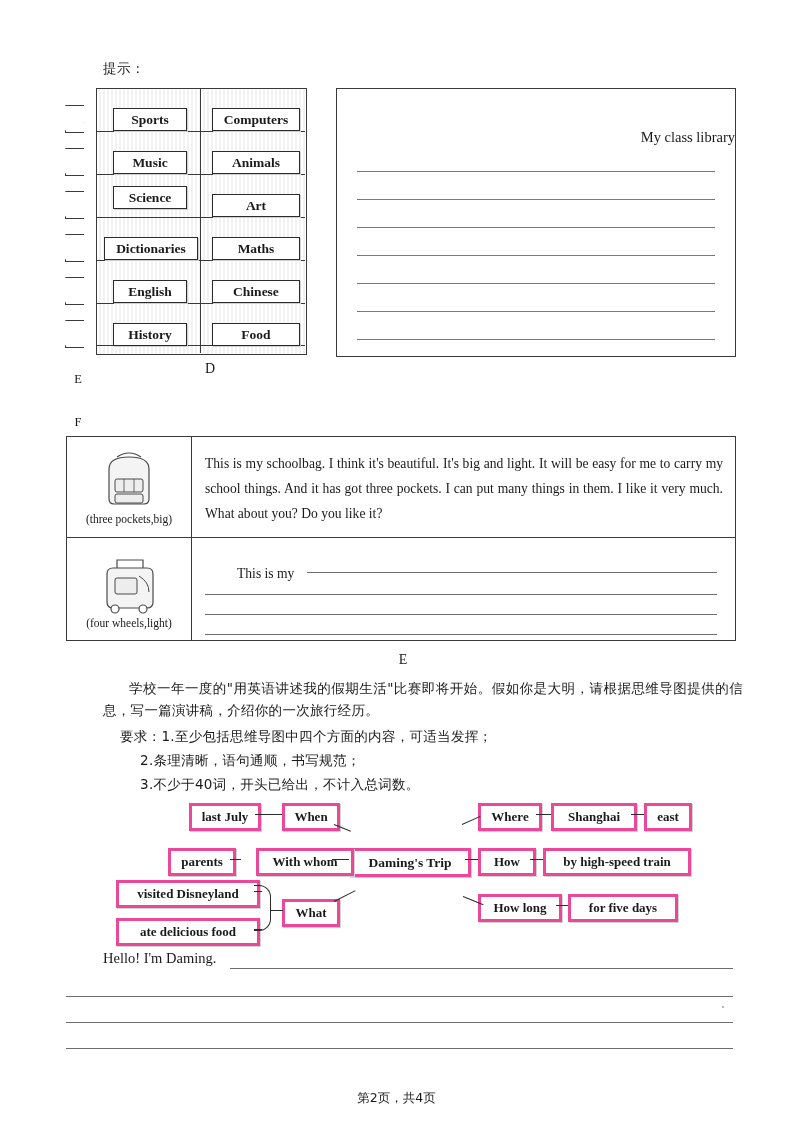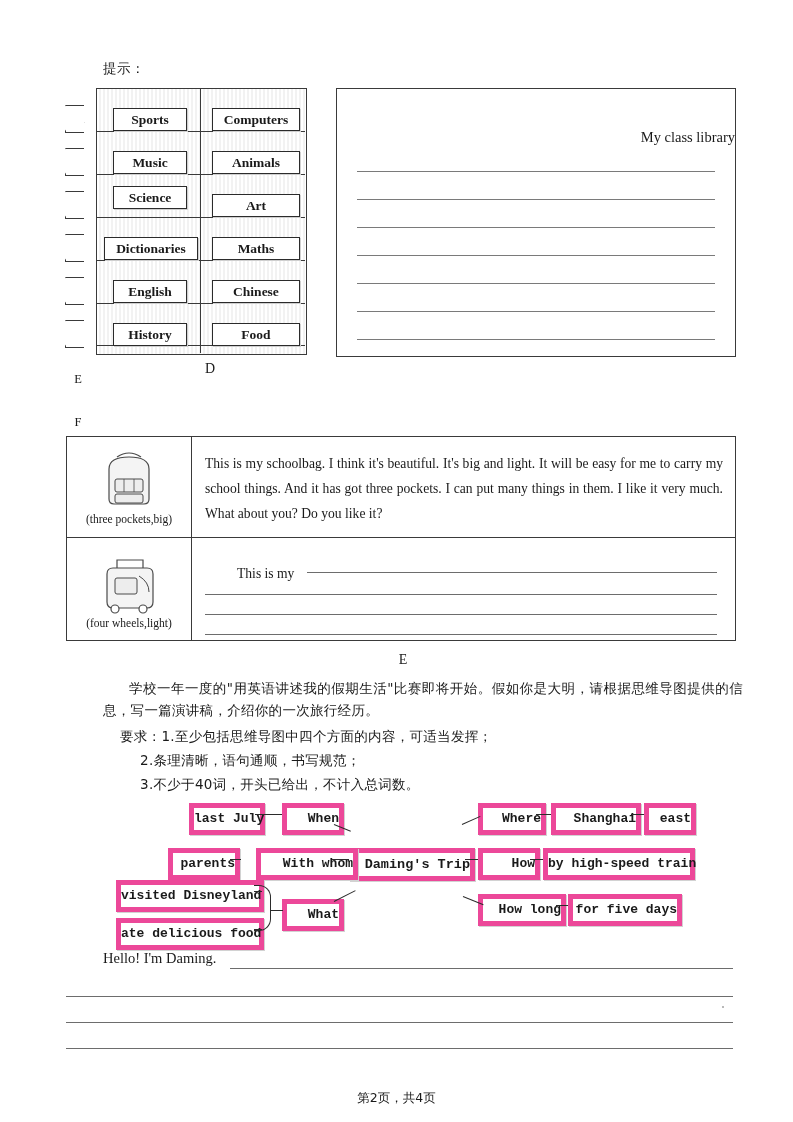--- a/index.html
+++ b/index.html
@@ -74,23 +74,23 @@
     width:190px;
   }
   .bag-text{
     position:absolute;font-family:"Liberation Serif",serif;font-size:13.6px;
     line-height:25px;text-align:justify;
   }
   .wr-rule{position:absolute;border-top:1px solid #6d6d6d;}
 
   
   .node{
-    position:absolute;border:5px solid #ec4899;background:#fff;
-    font-family:Liberation Mono, monospace;font-size:13px;font-weight:bold;
-    text-align:right;line-height:22px;height:22px;white-space:nowrap;
+    position:absolute;border:3px solid #ec4899;background:#fff;
+    font-family:Liberation Serif, serif;font-size:13px;font-weight:bold;
+    text-align:center;line-height:22px;height:22px;white-space:nowrap;
     box-shadow:1px 1px 0 #d2d2d2;
   }
   .conn{position:absolute;background:#2b2b2b;height:1px;}
   .brace{position:absolute;border:1px solid #2b2b2b;border-left:none;border-radius:0 12px 12px 0;}
 
   
   .hello{
     position:absolute;left:103px;top:950px;font-family:"Liberation Serif",serif;font-size:14.5px;
   }
   .footer{

